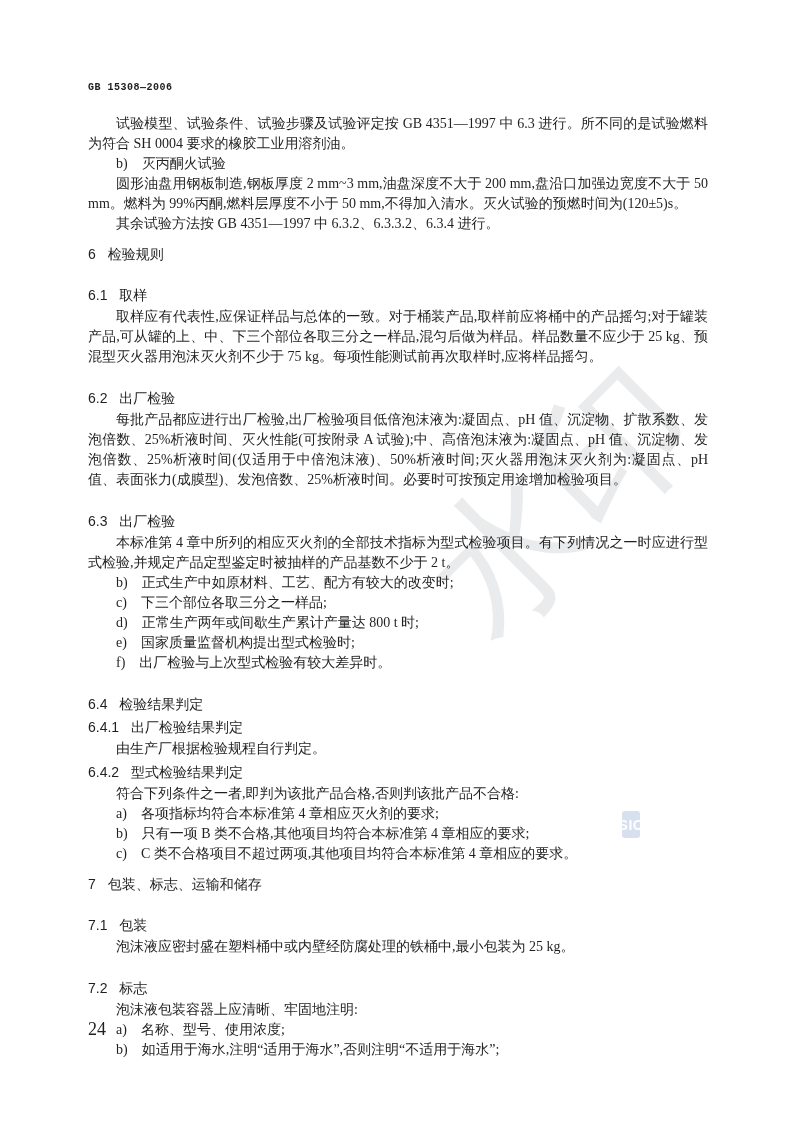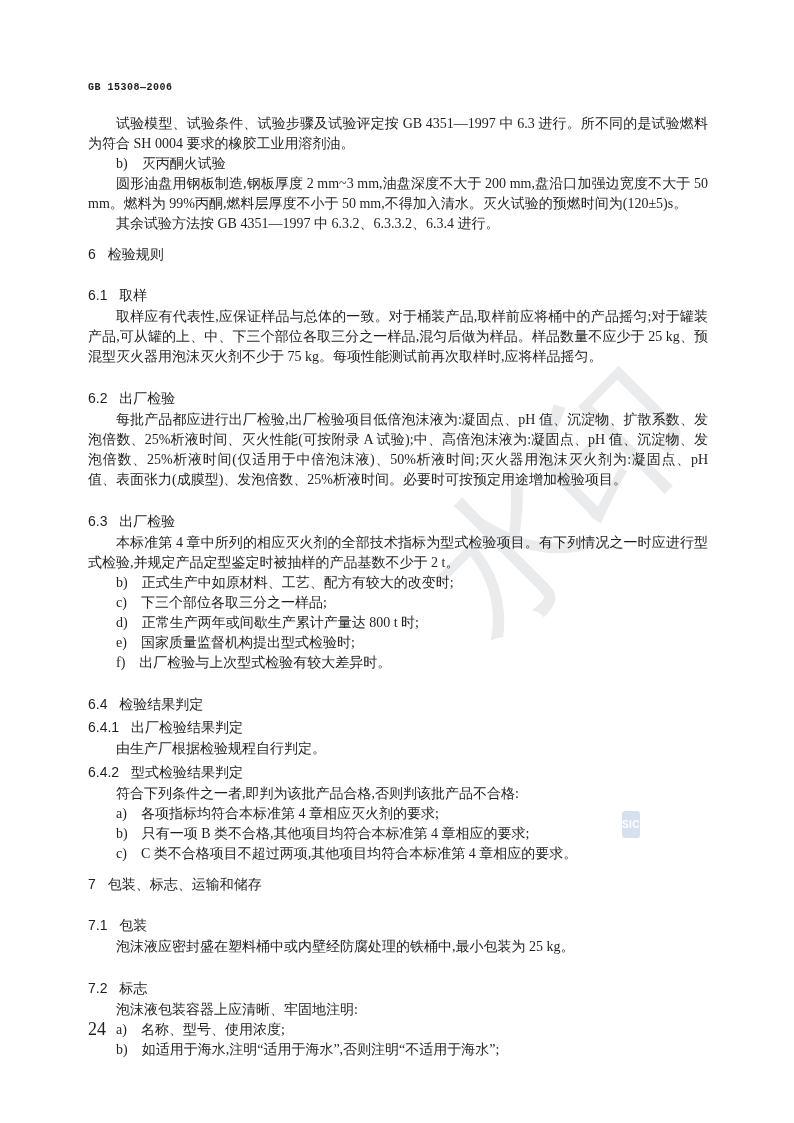--- a/index.html
+++ b/index.html
@@ -71,21 +71,21 @@
   .stamp {
     position: absolute;
     left: 622px;
     top: 811px;
     width: 18px;
     height: 27px;
     background: var(--stamp-bg, #c9d6ea);
     border-radius: 3px;
     color: var(--stamp-color, #ffffff);
     font-family: "Liberation Sans", "DejaVu Sans", sans-serif;
-    font-size: 10px;
+    font-size: 14px;
     font-weight: 700;
     display: flex;
     align-items: center;
     justify-content: center;
     opacity: 0.75;
     letter-spacing: 0.5px;
   }
   .page-number {
     position: absolute;
     left: 88px;

